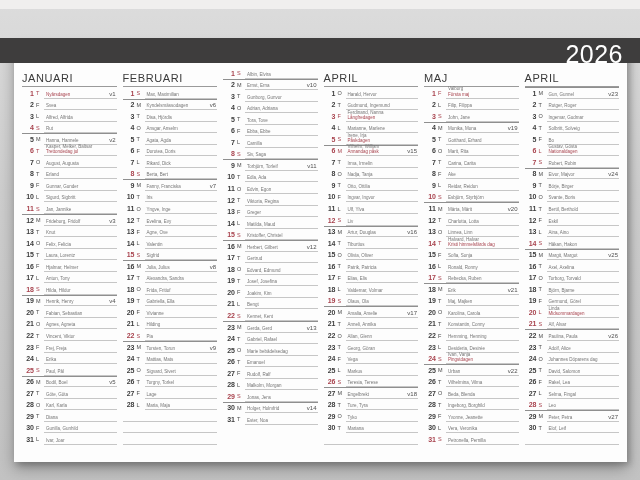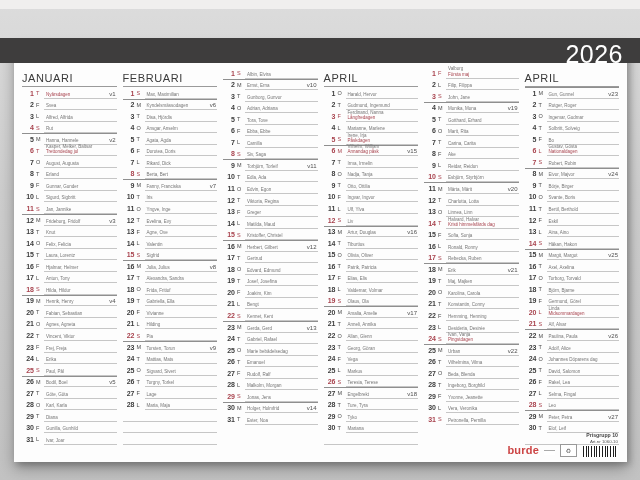--- a/index.html
+++ b/index.html
@@ -916,20 +916,21 @@
           <div class="row">
             <span class="num">30</span>
             <span class="wd">T</span>
             <div class="names">
               <div class="n1">Mariana</div>
             </div>
           </div>
           <div class="row empty"></div>
         </div>
         <div class="month">
+          <div class="mtitle">MAJ</div>
           <div class="row red">
             <span class="num">1</span>
             <span class="wd">F</span>
             <div class="names">
               <div class="n1">Valborg</div>
               <div class="sub">Första maj</div>
             </div>
           </div>
           <div class="row">
             <span class="num">2</span>
@@ -1363,27 +1364,17 @@
           <div class="row">
             <span class="num">30</span>
             <span class="wd">T</span>
             <div class="names">
               <div class="n1">Elof, Leif</div>
             </div>
           </div>
           <div class="row empty"></div>
         </div>
       </div>
-    <div class="footer">
-      <div class="brand">burde</div>
-      <div class="fineprint"></div>
-      <div class="labels">♻</div>
-      <div class="bc-col">
-        <div class="price">Prisgrupp 10</div>
-        <div class="art">Art.nr 1060-10</div>
-        <div class="barcode"></div>
-      </div>
-    </div>
   </div>
   <div class="year-bar">
     <div class="year-label">2026</div>
   </div>
 </div>
 
 </body></html>

